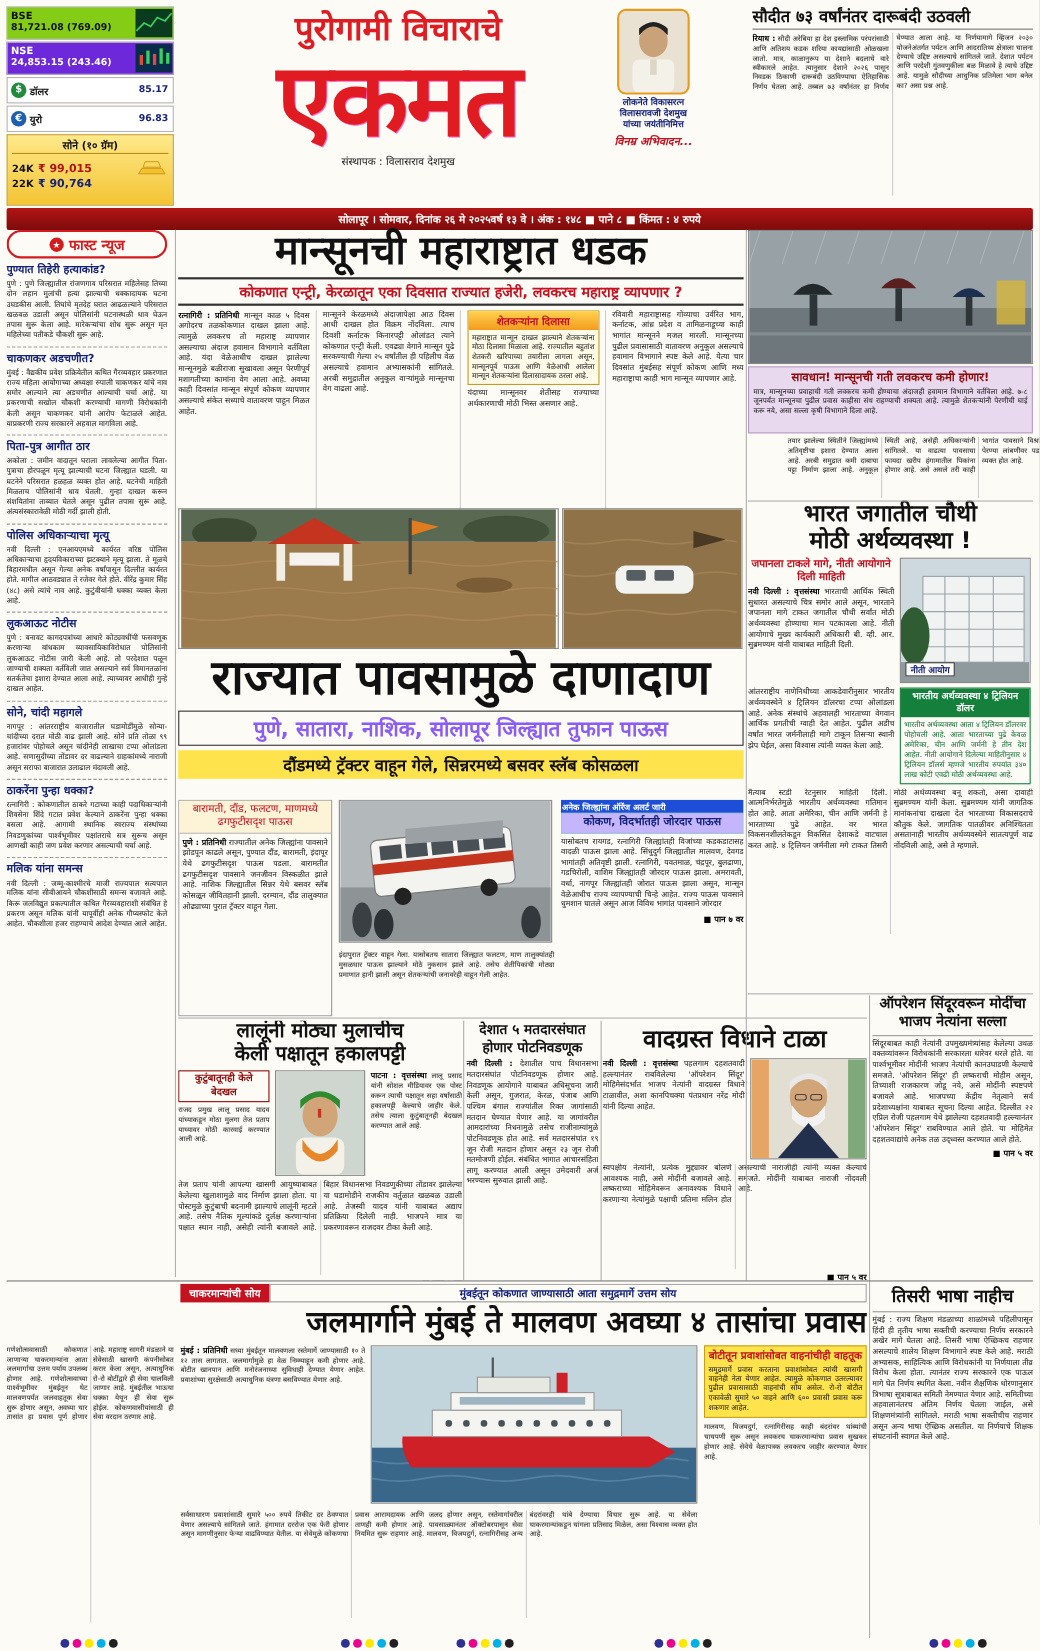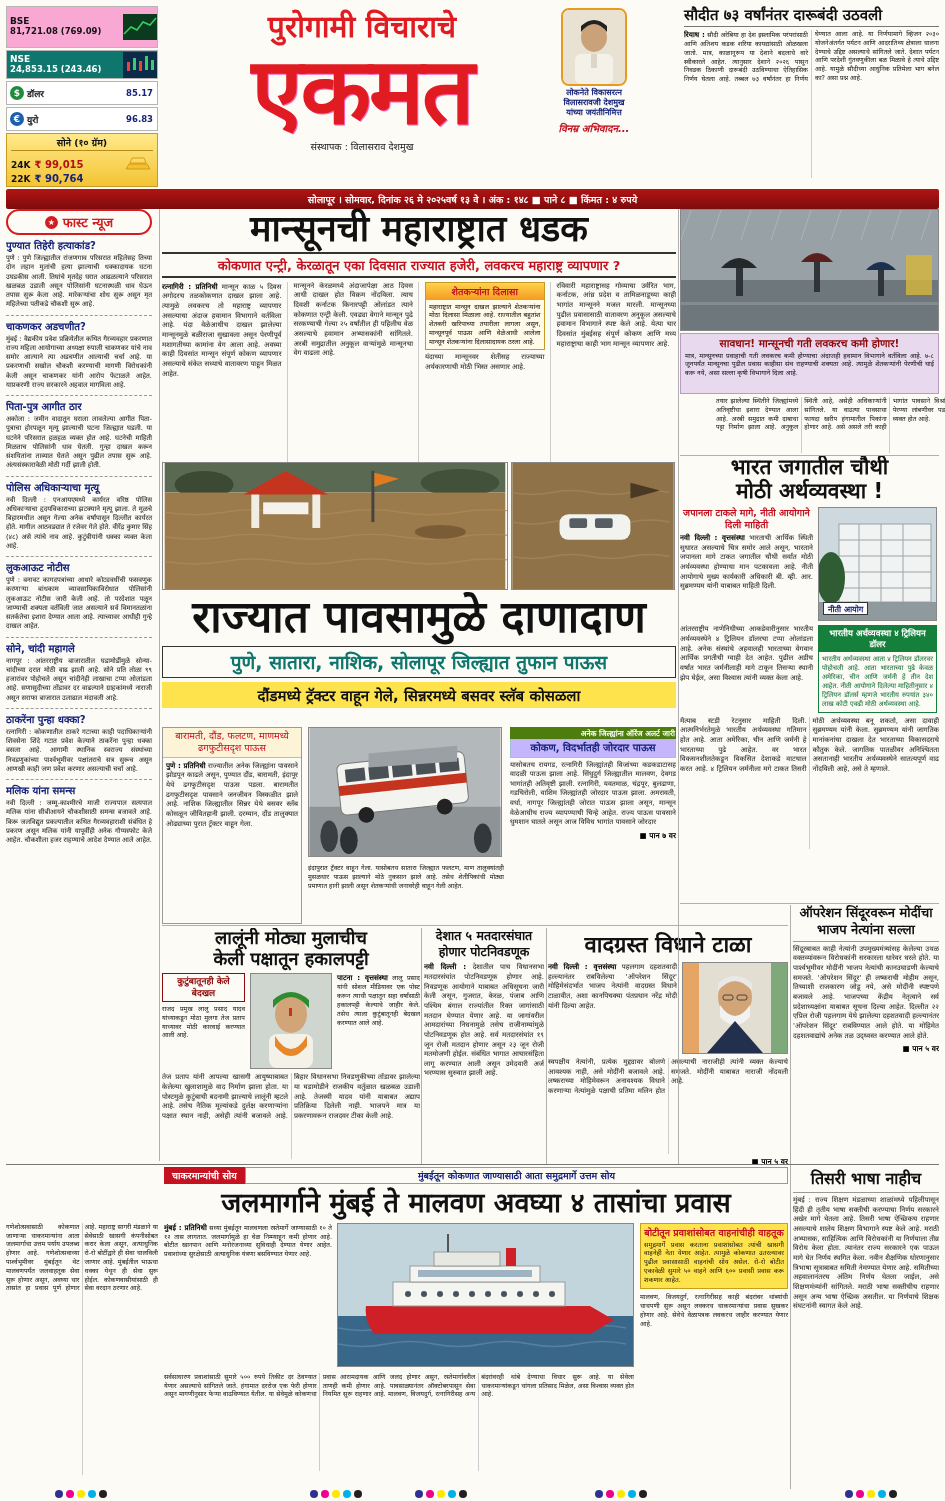--- a/index.html
+++ b/index.html
@@ -11,22 +11,22 @@
   .body6{font-size:6.4px;line-height:1.38;text-align:justify;color:#141414}
   .byline{font-weight:bold;font-size:7.2px;color:#000}
   .cont{font-weight:bold;font-size:7.5px;text-align:right;color:#000;margin-top:2px}
 
   
   .market{left:6px;top:6px;width:152px;height:181px;display:flex;flex-direction:column;gap:2px}
   .mrow{display:flex;align-items:center;border:1px solid #b5b5b5;overflow:hidden}
   .mrow .txt{flex:1;padding:2px 3px;line-height:1.1}
   .mrow .lbl{font-size:9px;font-weight:bold}
   .mrow .val{font-size:8.5px;font-weight:bold}
-  .bse{background:#f9a8d4;height:42px}
-  .nse{background:#0f766e;height:30px;color:#fff}
+  .bse{background:#84cc16;height:30px}
+  .nse{background:#6d28d9;height:30px;color:#fff}
   .cur{height:24px;background:#fff}
   .cur .lbl{font-size:9px}
   .cur-icon{width:14px;height:14px;border-radius:50%;color:#fff;font-size:9px;font-weight:bold;
             display:flex;align-items:center;justify-content:center;margin:0 3px;flex:none}
   .ci-d{background:#1e8c3a}.ci-e{background:#1d5fae}
   .cur .val{color:#15237a;margin-left:auto;padding-right:4px}
   .gold{flex:1;background:linear-gradient(#ffe98a,#f3c434);border:1px solid #c79a20;padding:2px 4px}
   .gold-title{font-size:9.5px;font-weight:bold;text-align:center;border-bottom:1px solid #b98c15;padding-bottom:1px}
   .gold-row{display:flex;align-items:flex-end;gap:4px;margin-top:3px}
   .gold-k{font-size:9px;font-weight:bold}
@@ -102,33 +102,33 @@
            font-weight:bold;font-size:8px;padding:0 4px}
   .greenbox{width:119px;border:1px solid #14803c;flex:none;align-self:flex-start}
   .green-h{background:#14803c;color:#fff;font-weight:bold;font-size:8.5px;text-align:center;padding:2px;line-height:1.25}
   .green-b{color:#0b6b2d;font-size:6.7px;line-height:1.35;text-align:justify;padding:3px}
   .eco-bottom{margin-top:4px;columns:2;column-gap:6px;column-rule:1px solid #ccc;height:132px;overflow:hidden}
 
   
   .rajyat{left:162px;top:594px;width:514px;height:130px}
   .raj-title{font-size:44px;font-weight:bold;text-align:center;line-height:1.05}
   .raj-sub1{border:1.5px solid #333;margin-top:6px;padding:2px;text-align:center;font-weight:bold;
-            font-size:19px;color:#0f766e}
+            font-size:19px;color:#8b5cf6}
   .raj-sub2{background:#ffe34d;margin-top:4px;padding:3px;text-align:center;font-weight:bold;font-size:15px}
 
   
   .raindetails{left:162px;top:727px;width:514px;height:197px;display:flex;gap:6px;overflow:hidden}
   .rd1{width:140px;border:1px solid #999;padding:0}
   .rd1-h{background:#fdf3d7;color:#c41220;font-weight:normal;font-size:9.5px;text-align:center;
          padding:2px;line-height:1.3;border-bottom:1px solid #bbb}
   .rd1 .inner{padding:3px}
   .rd2{width:196px}
   .rd2 svg{border:1px solid #888}
   .rd3{flex:1}
-  .rd3-alert{background:#4d7c0f;color:#fff;font-weight:bold;font-size:7.5px;text-align:right;padding:1px}
+  .rd3-alert{background:#1d4ed8;color:#fff;font-weight:bold;font-size:7.5px;text-align:left;padding:1px}
   .rd3-h{background:#c4b5fd;border:1px solid #9fc0d8;color:#15237a;font-weight:bold;font-size:10px;
          text-align:center;padding:2px;line-height:1.25}
 
   
   .lalu{left:162px;top:928px;width:258px;height:236px;overflow:hidden}
   .lalu-h{font-size:18px;font-weight:bold;text-align:center;line-height:1.15}
   .lalu-row{display:flex;gap:5px;margin-top:4px}
   .lalu-sub{border:1.5px solid #8e0b0b;color:#8e0b0b;font-weight:bold;font-size:9px;text-align:center;
             padding:2px;margin-bottom:3px;line-height:1.25}
   .lalu-photo{width:82px;height:96px;border:1px solid #888;flex:none;overflow:hidden}
@@ -148,21 +148,21 @@
   .sindoor{left:793px;top:905px;width:146px;height:259px;overflow:hidden}
   .sin-h{font-size:13px;font-weight:bold;line-height:1.3;text-align:center;border-bottom:1px solid #999;padding-bottom:2px}
   .sin-b{margin-top:3px}
 
   
   .ferry{left:6px;top:1167px;width:782px;height:322px;overflow:hidden}
   .ferry-kicker{margin-left:158px;height:17px;display:flex}
   .fk-label{background:#c41220;color:#fff;font-weight:bold;font-size:9.5px;padding:2px 8px;white-space:nowrap}
   .fk-text{flex:1;border:1px solid #999;color:#15237a;font-weight:bold;font-size:9.5px;
            display:flex;align-items:center;justify-content:center}
-  .ferry-h{margin-left:158px;font-size:27px;font-weight:bold;text-align:center;margin-top:4px;line-height:1.1}
+  .ferry-h{margin-left:158px;font-size:27px;font-weight:bold;text-align:right;margin-top:4px;line-height:1.1}
   .ferry-main{display:flex;gap:6px;margin-top:5px;height:252px}
   .fm-left{width:152px;columns:2;column-gap:5px;column-rule:1px solid #ccc;overflow:hidden}
   .fm-center{width:470px}
   .fmc-top{display:flex;gap:5px}
   .fmc-text{width:168px;overflow:hidden;height:146px}
   .ship{width:297px;height:144px;border:1px solid #888;overflow:hidden;flex:none}
   .fmc-bottom{margin-top:4px;columns:3;column-gap:6px;column-rule:1px solid #ccc;height:98px;overflow:hidden}
   .fm-right{flex:1}
   .ybox{background:#ffe34d;border:1px solid #c7a01a;padding:3px}
   .ybox-h{color:#c41220;font-weight:bold;font-size:9.5px;text-align:center;line-height:1.25}

